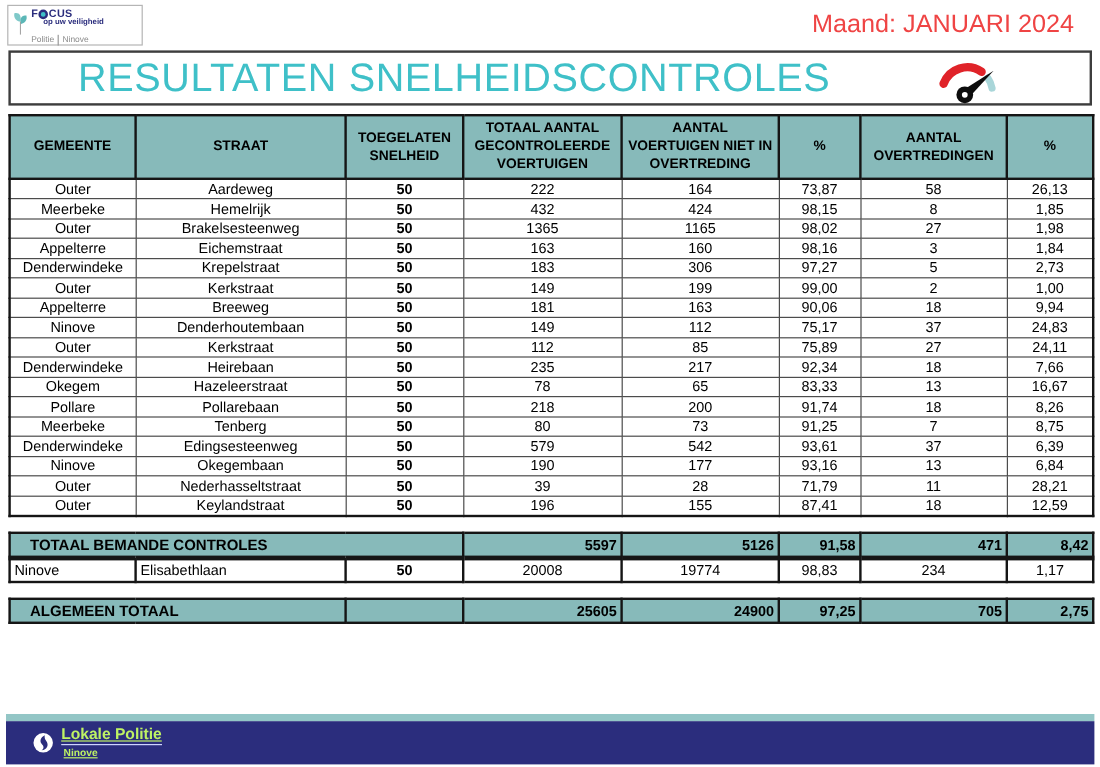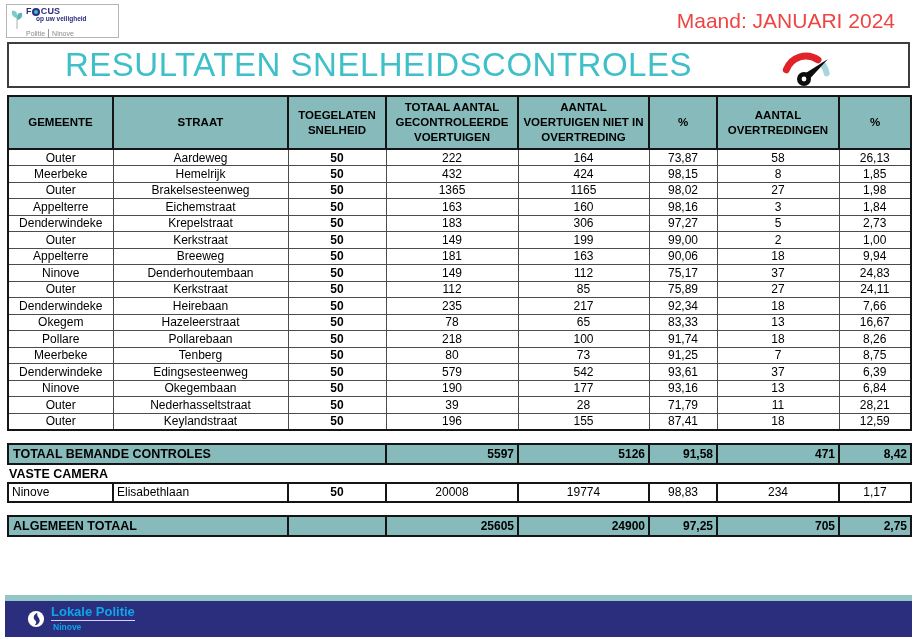--- a/index.html
+++ b/index.html
@@ -43,37 +43,37 @@
     border:1px solid #4c4c4c; font-size:12px; height:16.5px; padding:0 3px; white-space:nowrap; overflow:hidden;
   }
   .main-table td:nth-child(1), .main-table td:nth-child(2) { text-align:center; }
   .main-table td:nth-child(n+3) { text-align:center; }
   .main-table td:nth-child(3) { font-weight:bold; }
 
   .totals-table td {
     border:2px solid #151515; background:var(--header-teal,#87baba);
     font-size:12px; font-weight:bold; height:20px; text-align:right; padding:0 3px;
   }
-  .totals-table td.label { text-align:left; padding-left:4px; font-size:12.5px; }
+  .totals-table td.label { text-align:left; padding-left:16px; font-size:12.5px; }
   .totals-gap { height:12px; }
 
   .section-label { font-size:12.5px; font-weight:bold; padding:2px 2px 1px 2px; height:17px; }
 
   .camera-table td {
     border:2px solid #151515; background:#fff; font-size:12px; height:19px; padding:0 3px; text-align:center; white-space:nowrap;
   }
   .camera-table td:nth-child(1), .camera-table td:nth-child(2) { text-align:left; }
   .camera-table td:nth-child(3) { font-weight:bold; }
 
   
   .footer { position:absolute; left:5px; right:5px; bottom:2px; }
   .footer-strip { height:6px; background:var(--footer-teal,#93c6c6); }
   .footer-bar { height:36px; background:var(--footer-navy,#2b2d7d); display:flex; align-items:center; padding-left:22px; }
   .badge { width:18px; height:18px; margin-right:6px; flex:0 0 auto; }
-  .footer-text { color:#0ea5e9; line-height:1.1; }
+  .footer-text { color:#bef264; line-height:1.1;text-decoration:underline; }
   .footer-main { font-size:13px; font-weight:bold; border-bottom:1px solid #cfd4ff; padding-bottom:1px; }
   .footer-sub { font-size:8.5px; font-weight:bold; margin-left:2px; margin-top:2px; }
 </style>
 </head>
 <body>
 
 <div class="logo-box">
   <svg class="leaf" viewBox="0 0 14 20">
     <path d="M2 2 C6 1 8 4 7 9 C4 9 1 6 2 2 Z" fill="#7fc9c9"></path>
     <path d="M12 4 C8 3 6 7 7.5 11 C10.5 10.5 13 8 12 4 Z" fill="#5bb7b7"></path>
@@ -242,21 +242,21 @@
         <td>65</td>
         <td>83,33</td>
         <td>13</td>
         <td>16,67</td>
       </tr>
         <tr>
         <td>Pollare</td>
         <td>Pollarebaan</td>
         <td>50</td>
         <td>218</td>
-        <td>100</td>
+        <td>200</td>
         <td>91,74</td>
         <td>18</td>
         <td>8,26</td>
       </tr>
         <tr>
         <td>Meerbeke</td>
         <td>Tenberg</td>
         <td>50</td>
         <td>80</td>
         <td>73</td>
@@ -325,21 +325,20 @@
       <td class="label" colspan="3">TOTAAL BEMANDE CONTROLES</td>
       <td>5597</td>
       <td>5126</td>
       <td>91,58</td>
       <td>471</td>
       <td>8,42</td>
     </tr>
   </tbody>
     </table>
 
-  <div class="section-label">VASTE CAMERA</div>
 
   <table class="camera-table">
     <colgroup>
         <col class="c1">
         <col class="c2">
         <col class="c3">
         <col class="c4">
         <col class="c5">
         <col class="c6">
         <col class="c7">

